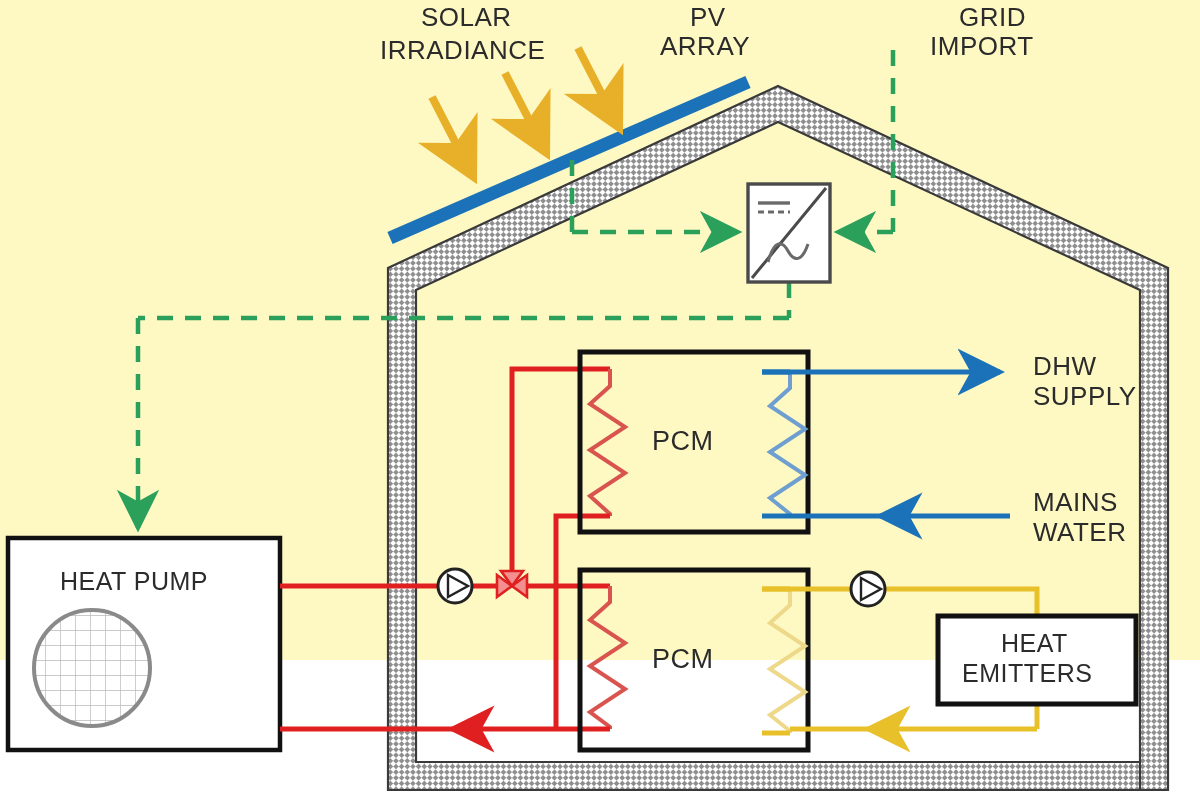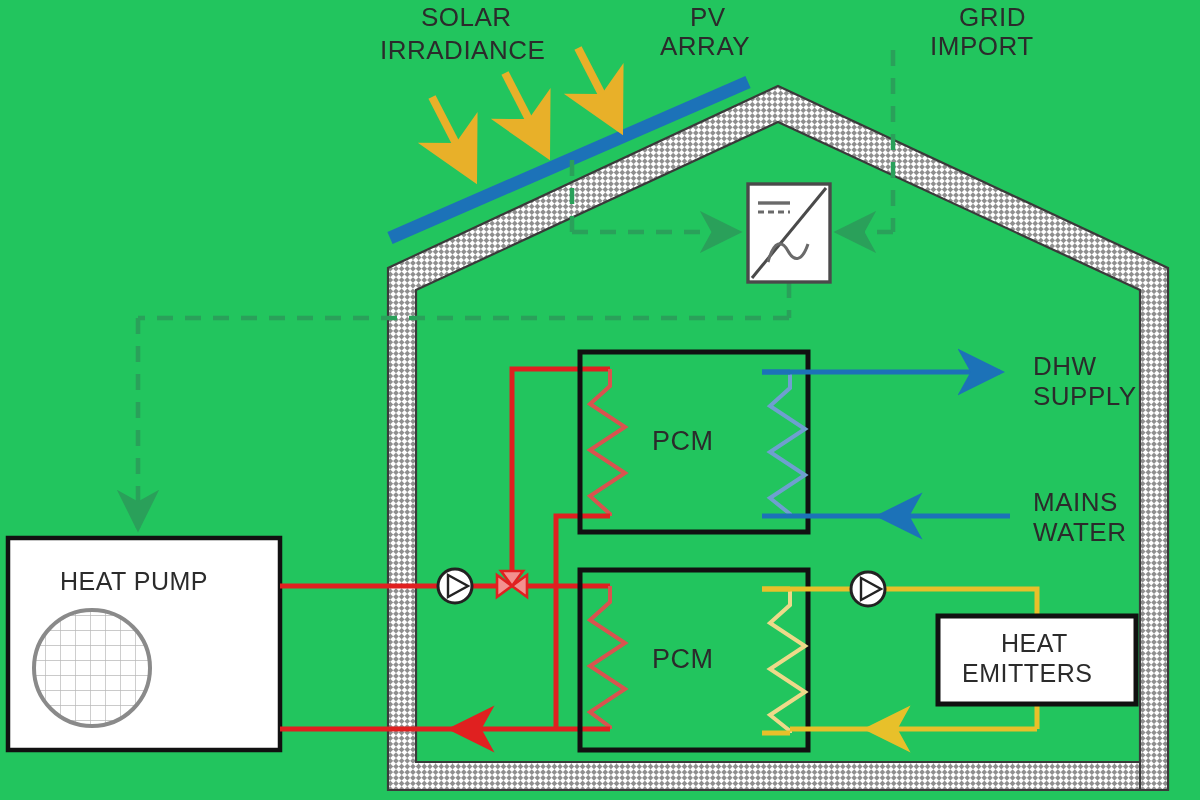--- a/index.html
+++ b/index.html
@@ -9,22 +9,22 @@
   }
   body {
     width: 1200px;
     height: 800px;
     font-family: "Liberation Sans", sans-serif;
     overflow: hidden;
   }
   #stage {
     position: relative;
     width: 1200px;
-    height: 800px;
-    background: #22c55e;
+    height: 660px;
+    background: #fef9c3;
   }
   svg#diagram {
     position: absolute;
     left: 0;
     top: 0;
     width: 1200px;
     height: 800px;
   }
   .lbl {
     fill: #2b2b2b;

